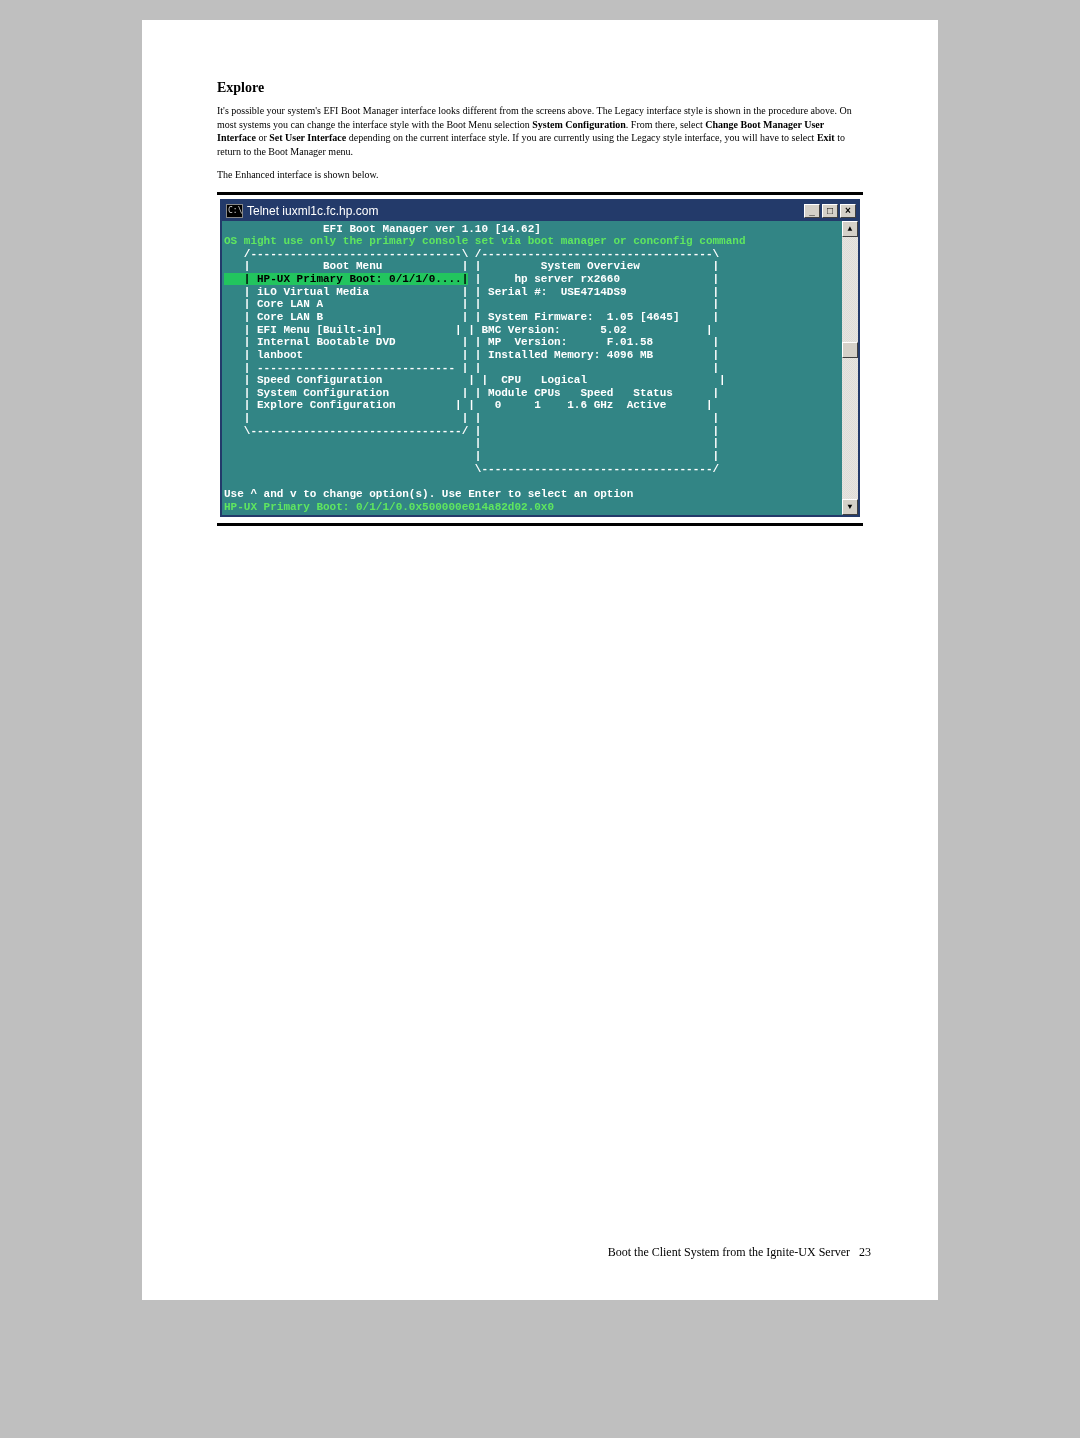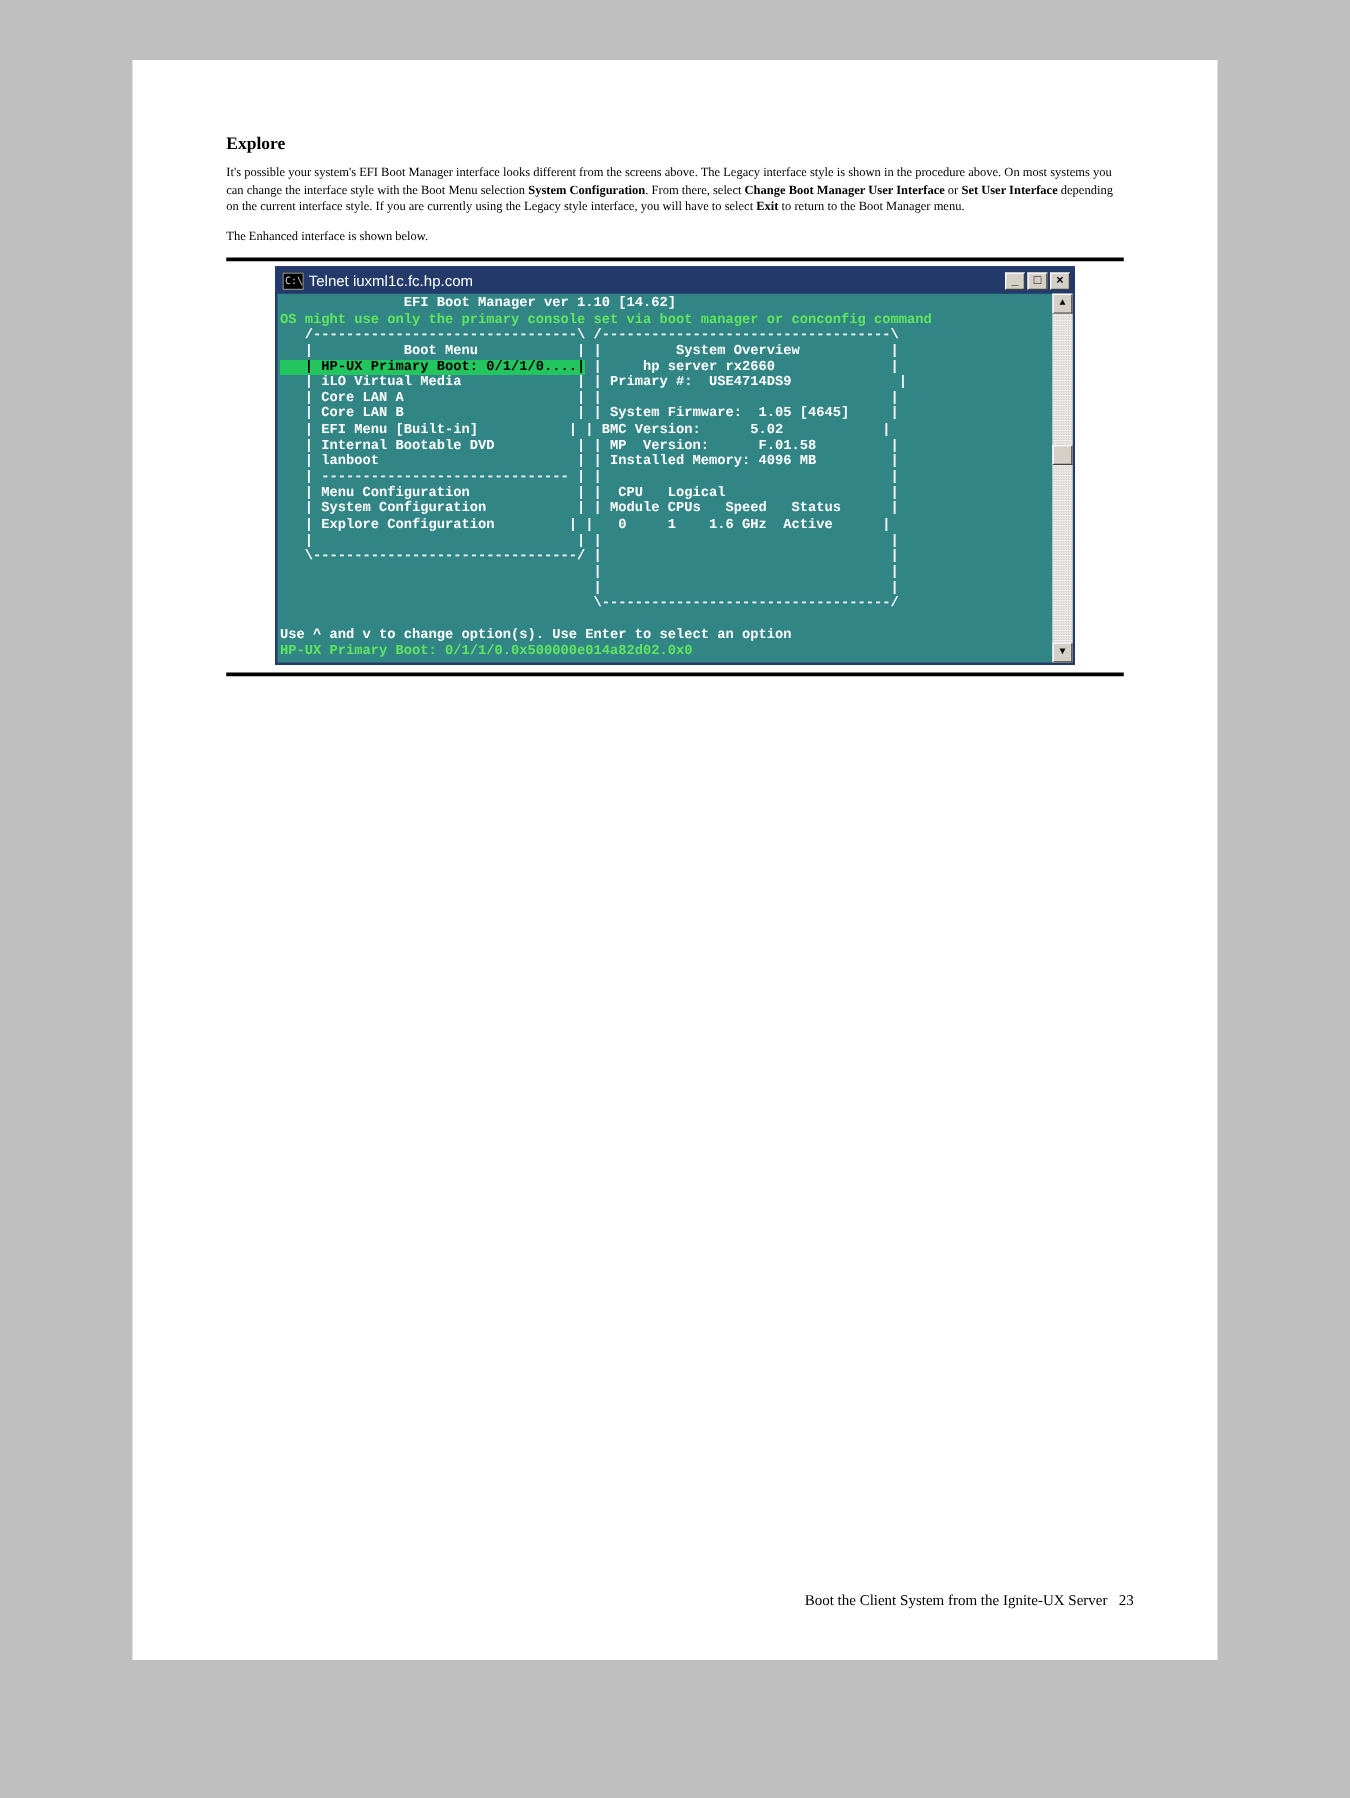--- a/index.html
+++ b/index.html
@@ -4,22 +4,22 @@
 <style>
   html, body {
     margin: 0;
     padding: 0;
     background: #bfbfbf;
     font-family: Georgia, 'Times New Roman', serif;
     color: #000;
   }
   .page {
     background: #ffffff;
-    width: 868px;
-    margin: 48px auto 40px auto;
+    width: 796px;
+    margin: 20px auto 40px auto;
     padding: 60px 75px 40px 75px;
     min-height: 1280px;
     box-sizing: border-box;
     position: relative;
   }
   .section-heading {
     font-weight: bold;
     font-size: 14px;
     margin: 0 0 8px 0;
   }
@@ -168,28 +168,28 @@
         <span class="win-btn">_</span>
         <span class="win-btn">□</span>
         <span class="win-btn">×</span>
       </div>
       <div class="console">
         <div class="console-content"><span>               EFI Boot Manager ver 1.10 [14.62]</span>
 <span class="green">OS might use only the primary console set via boot manager or conconfig command</span>
 <span>   /--------------------------------\</span><span> /-----------------------------------\</span>
 <span>   |           Boot Menu            |</span><span> |         System Overview           |</span>
 <span class="hl">   | HP-UX Primary Boot: 0/1/1/0....|</span><span> |     hp server rx2660              |</span>
-<span>   | iLO Virtual Media              |</span><span> | Primary #:  USE4714DS9             |</span>
+<span>   | iLO Virtual Media              |</span><span> | Serial #:  USE4714DS9             |</span>
 <span>   | Core LAN A                     |</span><span> |                                   |</span>
 <span>   | Core LAN B                     |</span><span> | System Firmware:  1.05 [4645]     |</span>
 <span>   | EFI Menu [Built-in]           |</span><span> | BMC Version:      5.02            |</span>
 <span>   | Internal Bootable DVD          |</span><span> | MP  Version:      F.01.58         |</span>
 <span>   | lanboot                        |</span><span> | Installed Memory: 4096 MB         |</span>
 <span>   | ------------------------------ |</span><span> |                                   |</span>
-<span>   | Menu Configuration             |</span><span> |  CPU   Logical                    |</span>
+<span>   | Speed Configuration             |</span><span> |  CPU   Logical                    |</span>
 <span>   | System Configuration           |</span><span> | Module CPUs   Speed   Status      |</span>
 <span>   | Explore Configuration         |</span><span> |   0     1    1.6 GHz  Active      |</span>
 <span>   |                                |</span><span> |                                   |</span>
 <span>   \--------------------------------/</span><span> |                                   |</span>
                                      <span> |                                   |</span>
                                      <span> |                                   |</span>
                                      <span> \-----------------------------------/</span>
 
 <span>Use ^ and v to change option(s). Use Enter to select an option</span>
 <span class="green">HP-UX Primary Boot: 0/1/1/0.0x500000e014a82d02.0x0</span></div>

